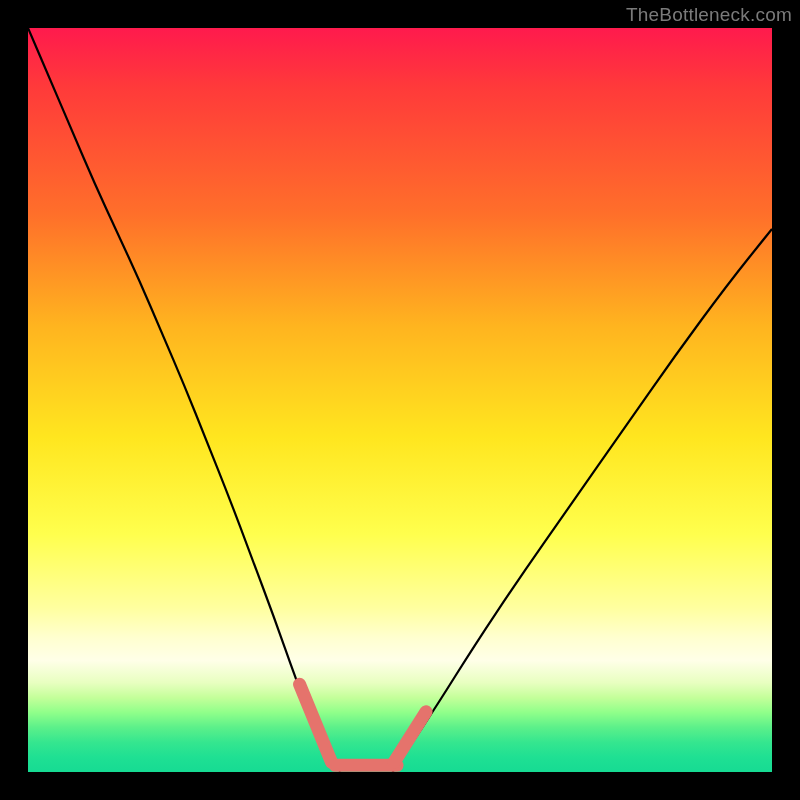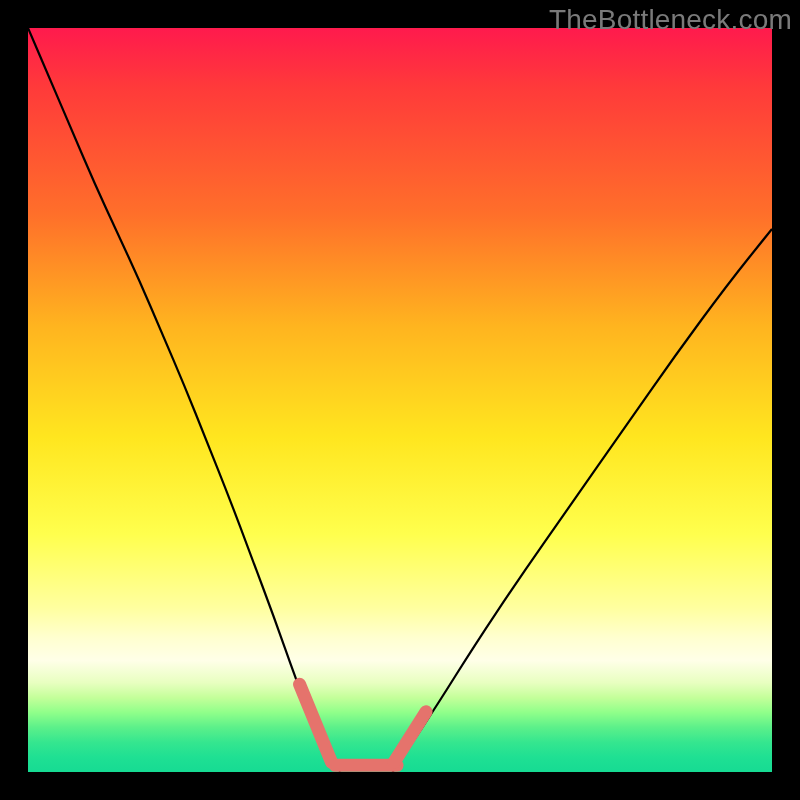--- a/index.html
+++ b/index.html
@@ -57,21 +57,21 @@
     left: 0;
     top: 0;
     width: 744px;
     height: 744px;
   }
   .watermark {
     position: absolute;
     top: 4px;
     right: 8px;
     color: #7a7a7a;
-    font-size: 28px;
+    font-size: 19px;
     font-weight: 400;
     letter-spacing: 0.2px;
     user-select: none;
   }
 </style>
 </head>
 <body>
 
 <div class="frame">
   <div class="plot">

